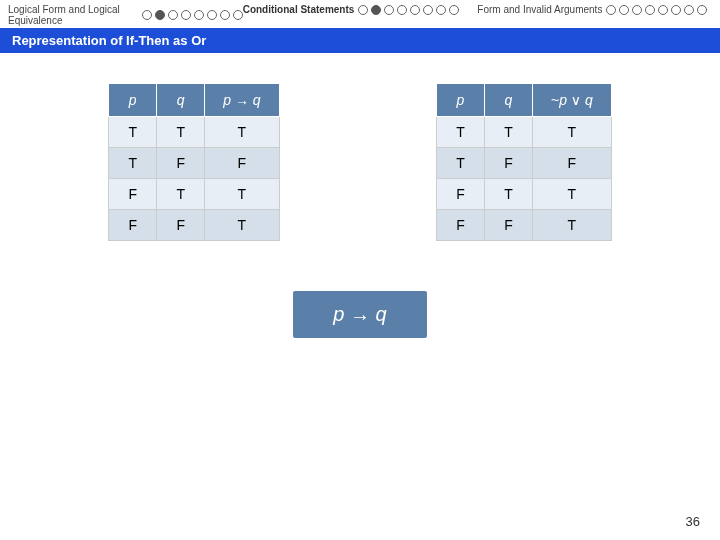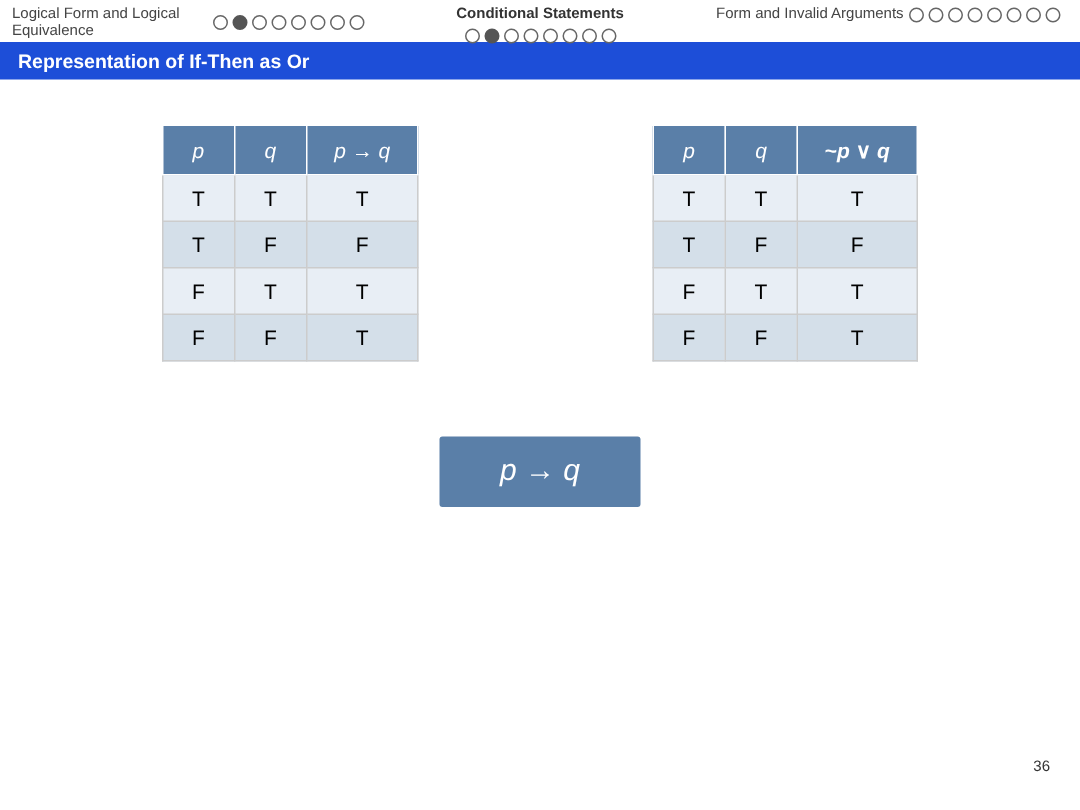--- a/index.html
+++ b/index.html
@@ -28,21 +28,20 @@
 
     .nav-section {
       display: flex;
       align-items: center;
       gap: 4px;
       flex: 1;
     }
 
     .nav-section.active {
       font-weight: bold;
-      flex-direction: column;
     }
 
     .nav-dots {
       display: flex;
       gap: 3px;
       align-items: center;
     }
 
     .dot {
       width: 10px;
@@ -120,23 +119,23 @@
 
     .bottom-section {
       display: flex;
       justify-content: center;
       width: 100%;
       margin-top: 10px;
     }
 
     .page-number {
       position: absolute;
-      bottom: 23px;
+      bottom: 11px;
       right: 20px;
-      font-size: 10px;
+      font-size: 13px;
       color: #333;
     }
   </style>
 </head>
 <body>
 
 <div class="top-nav">
 
   <div class="nav-section">
     <span style="font-size:10px; color:#444;">Logical Form and Logical Equivalence</span>
@@ -217,21 +216,21 @@
         <td>T</td>
       </tr>
     </tbody>
   </table>
 
   <table class="truth-table">
     <thead>
       <tr>
         <th><em>p</em></th>
         <th><em>q</em></th>
-        <th style="font-style:normal;font-weight:bold;">~<em>p</em> ∨ <em>q</em></th>
+        <th style="font-style:normal;">~<em>p</em> ∨ <em>q</em></th>
       </tr>
     </thead>
     <tbody>
       <tr>
         <td>T</td>
         <td>T</td>
         <td>T</td>
       </tr>
       <tr>
         <td>T</td>

